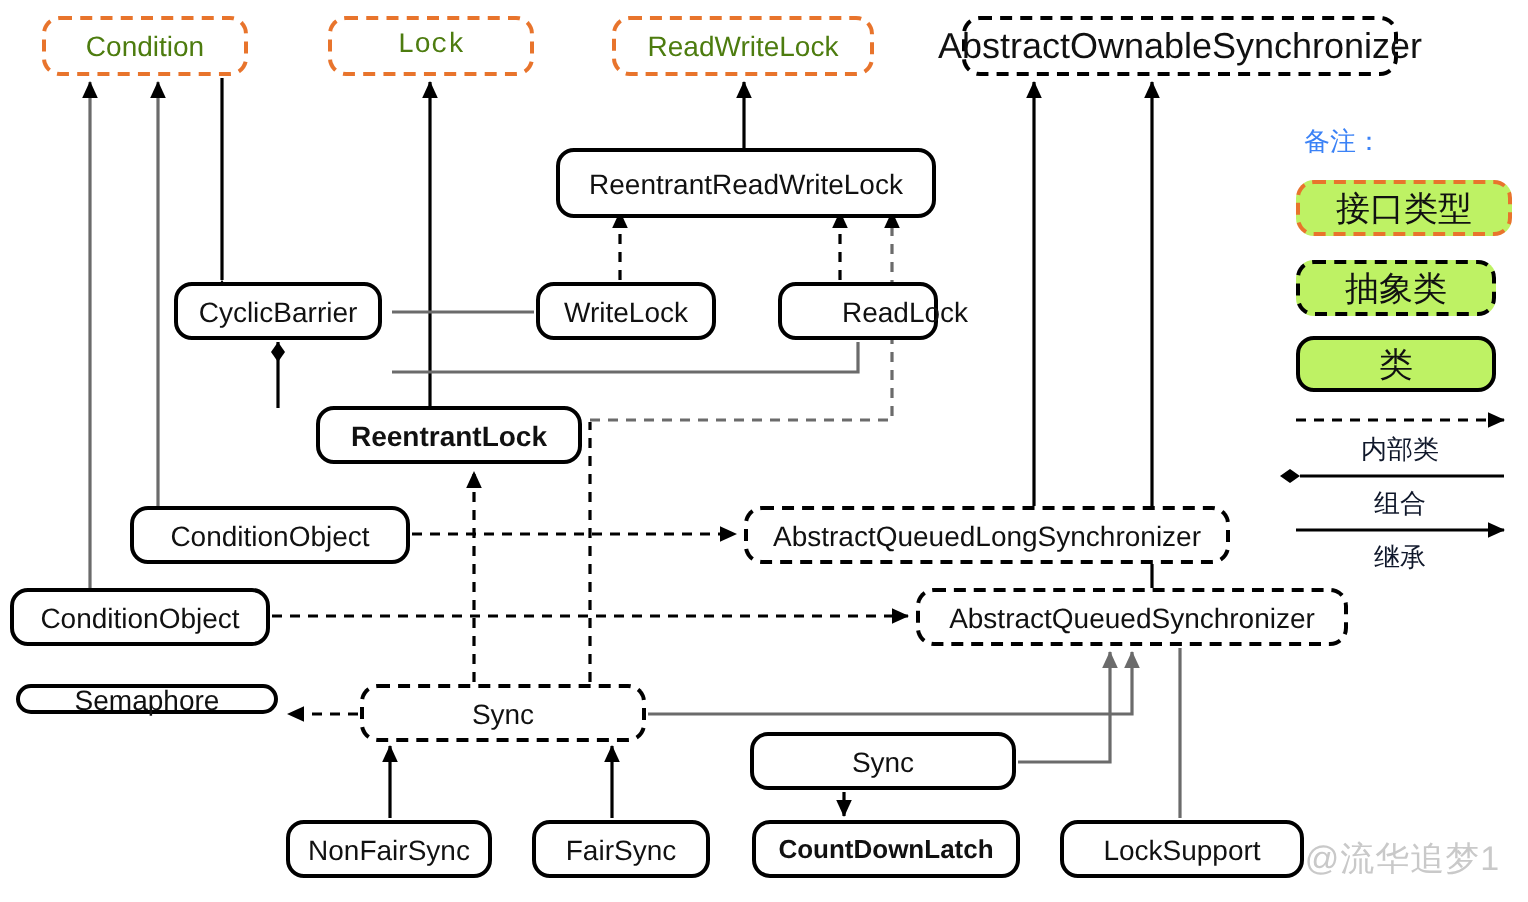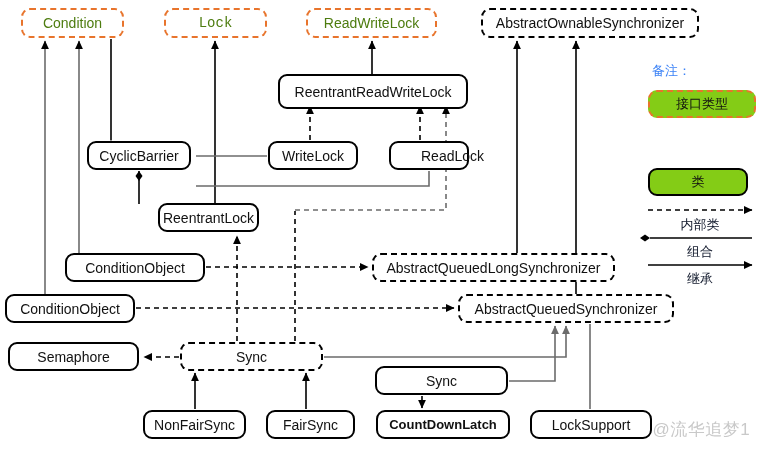--- a/index.html
+++ b/index.html
@@ -25,21 +25,21 @@
   .node.iface{ border:2.5px dashed #e8742c; color:#4d7c0f; }
   .node.abstract{ border:2.5px dashed #000000; }
   .node.cls{ border:2.5px solid #000000; }
   .legend-title{
     position:absolute;color:#3b82f6;
     font-size:13px;z-index:6;white-space:nowrap;
   }
   .legend-box{
     position:absolute;box-sizing:border-box;
     display:flex;align-items:center;justify-content:center;
-    border-radius:9px;background:#84cc16;font-size:13px;color:#111;
+    border-radius:9px;background:#bef264;font-size:17px;color:#111;
     z-index:6;
   }
   .legend-box.iface{border:2.5px dashed #e8742c;}
   .legend-box.abstract{border:2.5px dashed #000;}
   .legend-box.cls{border:2.5px solid #000;}
   .legend-label{
     position:absolute;font-size:13px;color:#0f172a;z-index:6;
     white-space:nowrap;text-align:center;
   }
   .watermark{
@@ -157,43 +157,44 @@
     </g>
     <g>
       <path d="M648,265 L752,265" stroke="#000" stroke-width="1.6" fill="none" marker-end="url(#arrSolid)"></path>
     </g>
   </svg>
 
   <div id="nodes-layer">
       <div class="node iface" style="left: 21px; top: 8px; width: 103px; height: 30px; font-size: 14px;">Condition</div>
       <div class="node iface" style="left: 164px; top: 8px; width: 103px; height: 30px; font-size: 14px; font-family: Liberation Mono, monospace;">Lock</div>
       <div class="node iface" style="left: 306px; top: 8px; width: 131px; height: 30px; font-size: 14px;">ReadWriteLock</div>
-      <div class="node abstract" style="left: 481px; top: 8px; width: 218px; height: 30px; font-size: 14px;">AbstractOwnableSynchronizer</div>
+      <div class="node abstract" style="left: 481px; top: 8px; width: 218px; height: 30px; font-size: 18px;">AbstractOwnableSynchronizer</div>
       <div class="node cls" style="left: 278px; top: 74px; width: 190px; height: 35px; font-size: 14px;">ReentrantReadWriteLock</div>
       <div class="node cls" style="left: 87px; top: 141px; width: 104px; height: 29px; font-size: 14px;">CyclicBarrier</div>
       <div class="node cls" style="left: 268px; top: 141px; width: 90px; height: 29px; font-size: 14px;">WriteLock</div>
       <div class="node cls" style="left: 389px; top: 141px; width: 80px; height: 29px; font-size: 14px; padding-left: 47px;">ReadLock</div>
-      <div class="node cls" style="left: 158px; top: 203px; width: 101px; height: 29px; font-size: 14px;">ReentrantLock</div>
+      <div class="node cls" style="left: 158px; top: 203px; width: 133px; height: 29px; font-size: 14px; font-weight: bold;">ReentrantLock</div>
       <div class="node cls" style="left: 65px; top: 253px; width: 140px; height: 29px; font-size: 14px;">ConditionObject</div>
       <div class="node abstract" style="left: 372px; top: 253px; width: 243px; height: 29px; font-size: 14px;">AbstractQueuedLongSynchronizer</div>
       <div class="node cls" style="left: 5px; top: 294px; width: 130px; height: 29px; font-size: 14px;">ConditionObject</div>
       <div class="node abstract" style="left: 458px; top: 294px; width: 216px; height: 29px; font-size: 14px;">AbstractQueuedSynchronizer</div>
-      <div class="node cls" style="left: 8px; top: 342px; width: 131px; height: 29px; font-size: 14px;">Semaphore</div>
+      <div class="node cls" style="left: 8px; top: 342px; width: 131px; height: 15px; font-size: 14px;">Semaphore</div>
       <div class="node abstract" style="left: 180px; top: 342px; width: 143px; height: 29px; font-size: 14px;">Sync</div>
       <div class="node cls" style="left: 375px; top: 366px; width: 133px; height: 29px; font-size: 14px;">Sync</div>
       <div class="node cls" style="left: 143px; top: 410px; width: 103px; height: 29px; font-size: 14px;">NonFairSync</div>
       <div class="node cls" style="left: 266px; top: 410px; width: 89px; height: 29px; font-size: 14px;">FairSync</div>
       <div class="node cls" style="left: 376px; top: 410px; width: 134px; height: 29px; font-size: 13px; font-weight: bold;">CountDownLatch</div>
       <div class="node cls" style="left: 530px; top: 410px; width: 122px; height: 29px; font-size: 14px;">LockSupport</div>
     </div>
 
   <div class="legend-title" style="left:652px;top:62px;">备注：</div>
 
   <div class="legend-box iface" style="left:648px;top:90px;width:108px;height:28px;">接口类型</div>
 
+  <div class="legend-box abstract" style="left:648px;top:130px;width:100px;height:28px;">抽象类</div>
 
   <div class="legend-box cls" style="left:648px;top:168px;width:100px;height:28px;">类</div>
 
   <div class="legend-label" style="left:648px;top:216px;width:104px;">内部类</div>
 
   <div class="legend-label" style="left:648px;top:243px;width:104px;">组合</div>
 
   <div class="legend-label" style="left:648px;top:270px;width:104px;">继承</div>
 
   <div class="watermark" style="left:597px;top:418px;">CSDN @流华追梦1</div>

